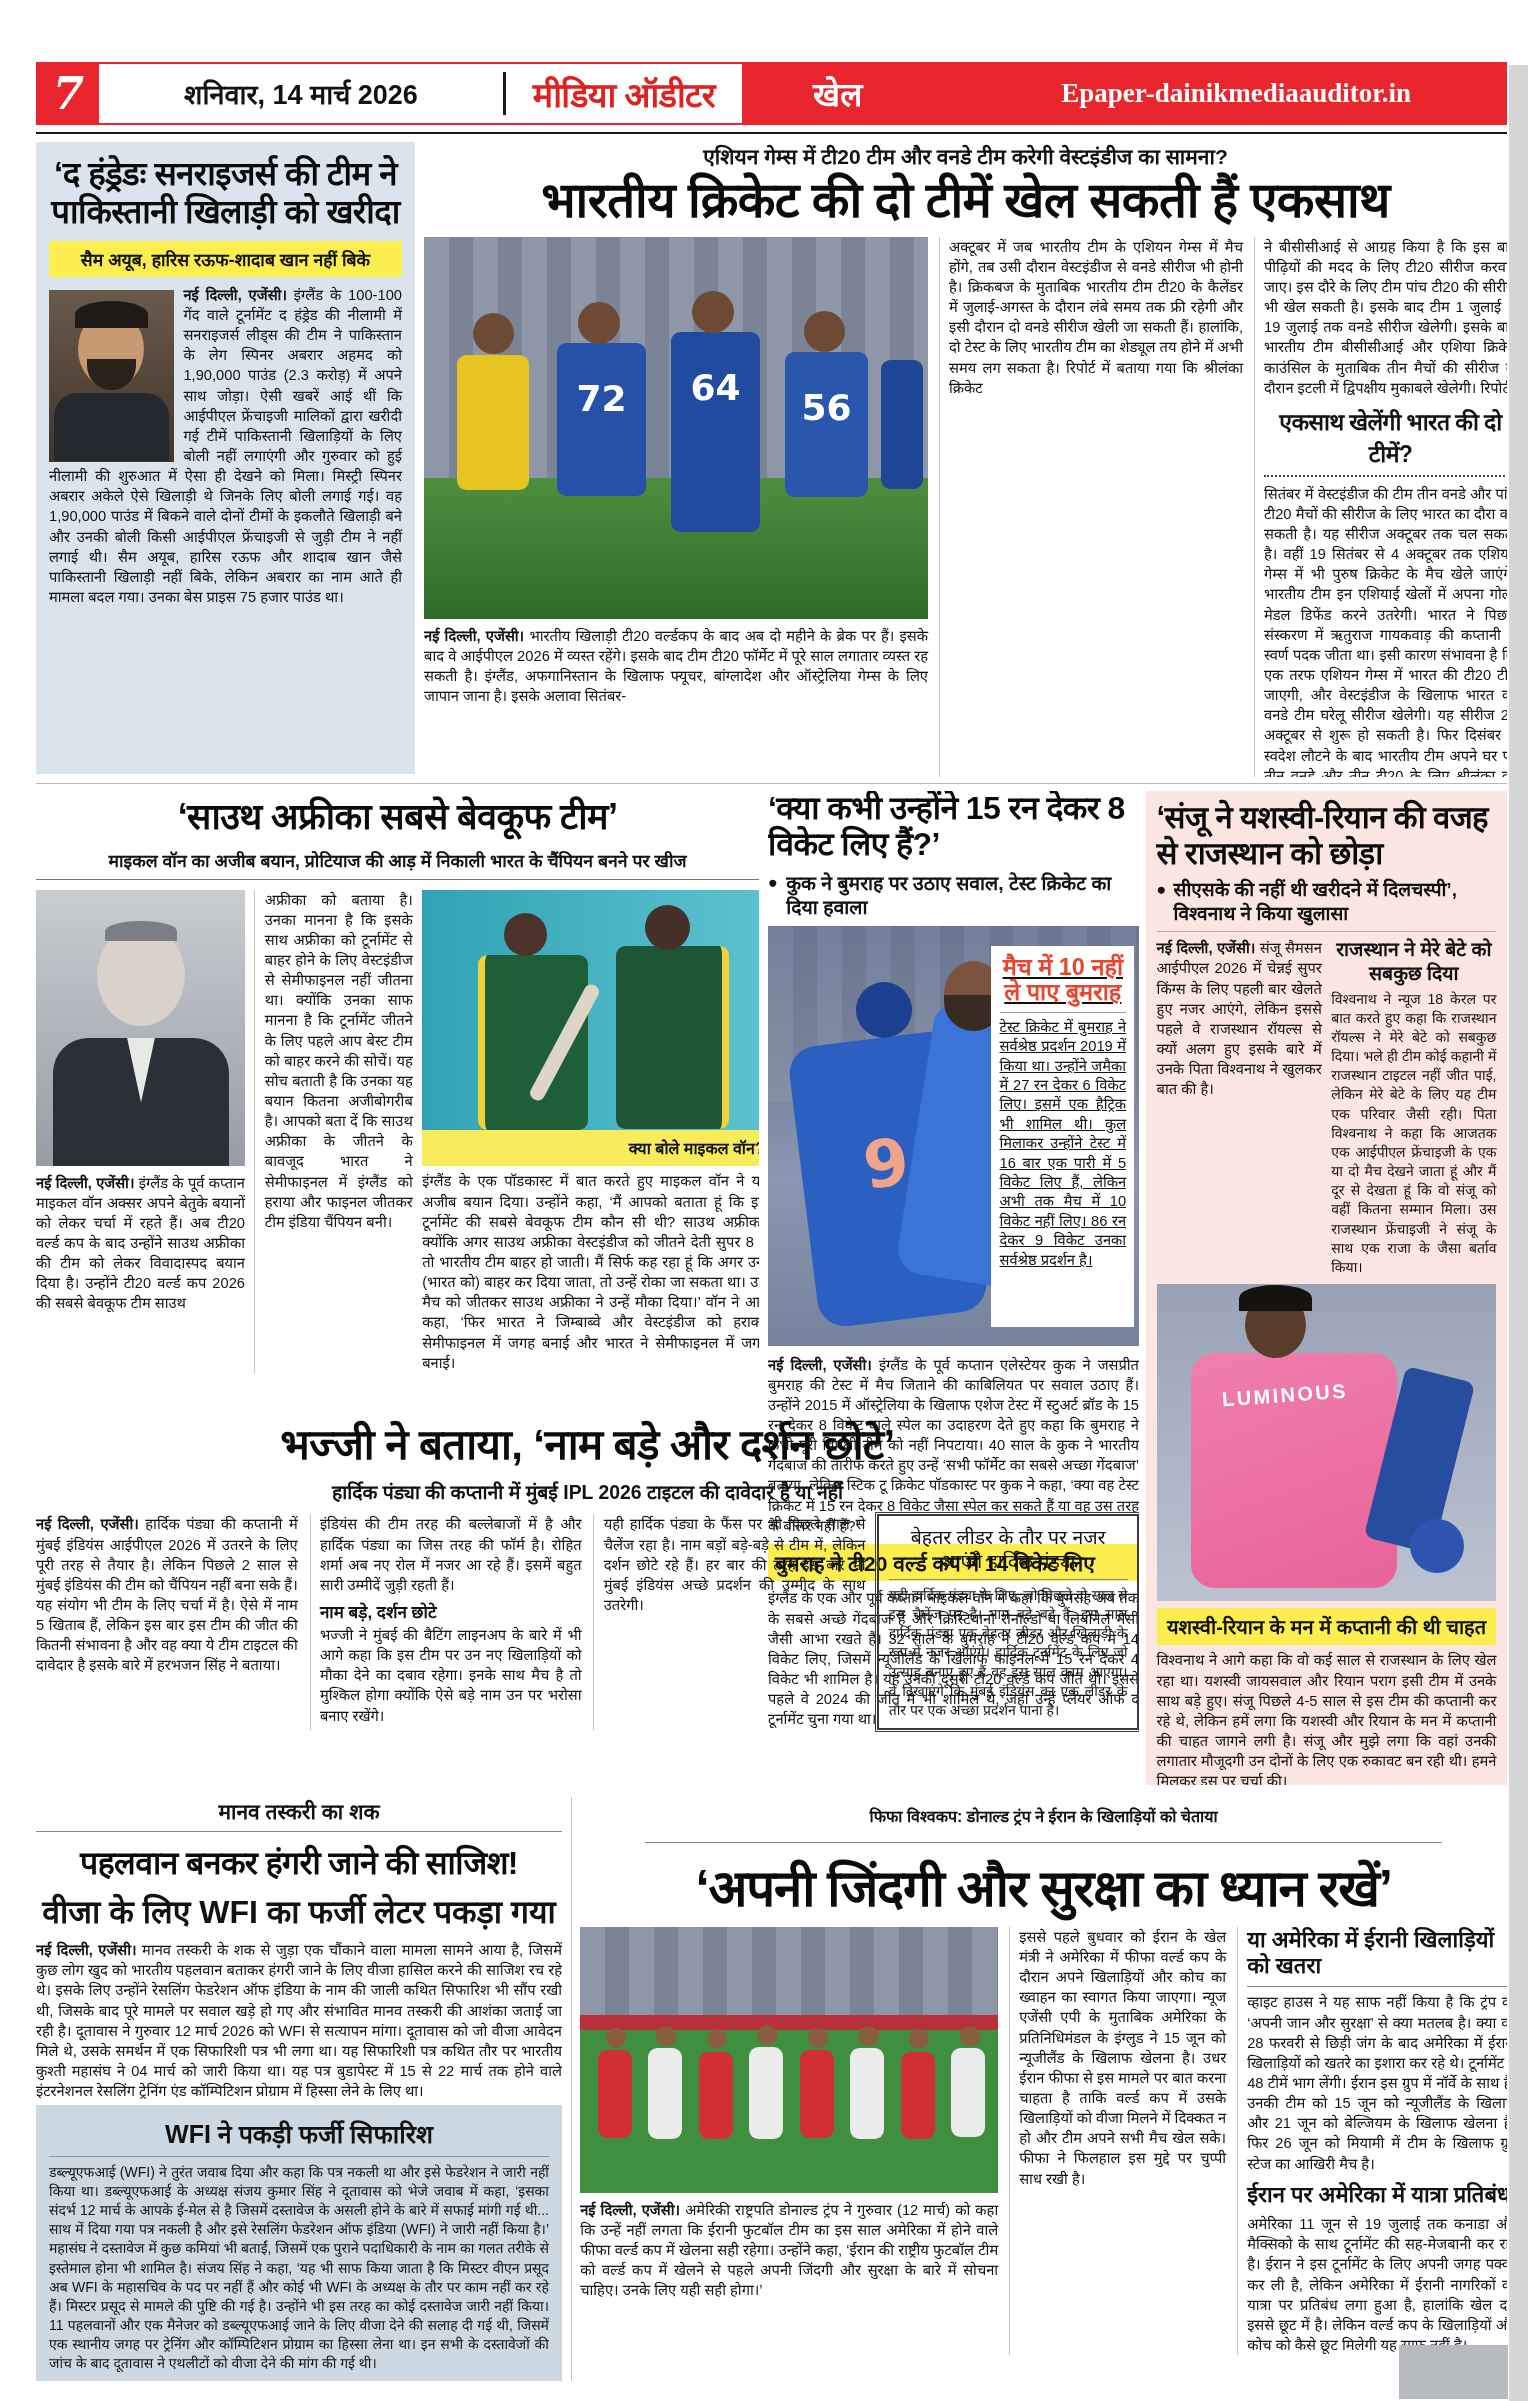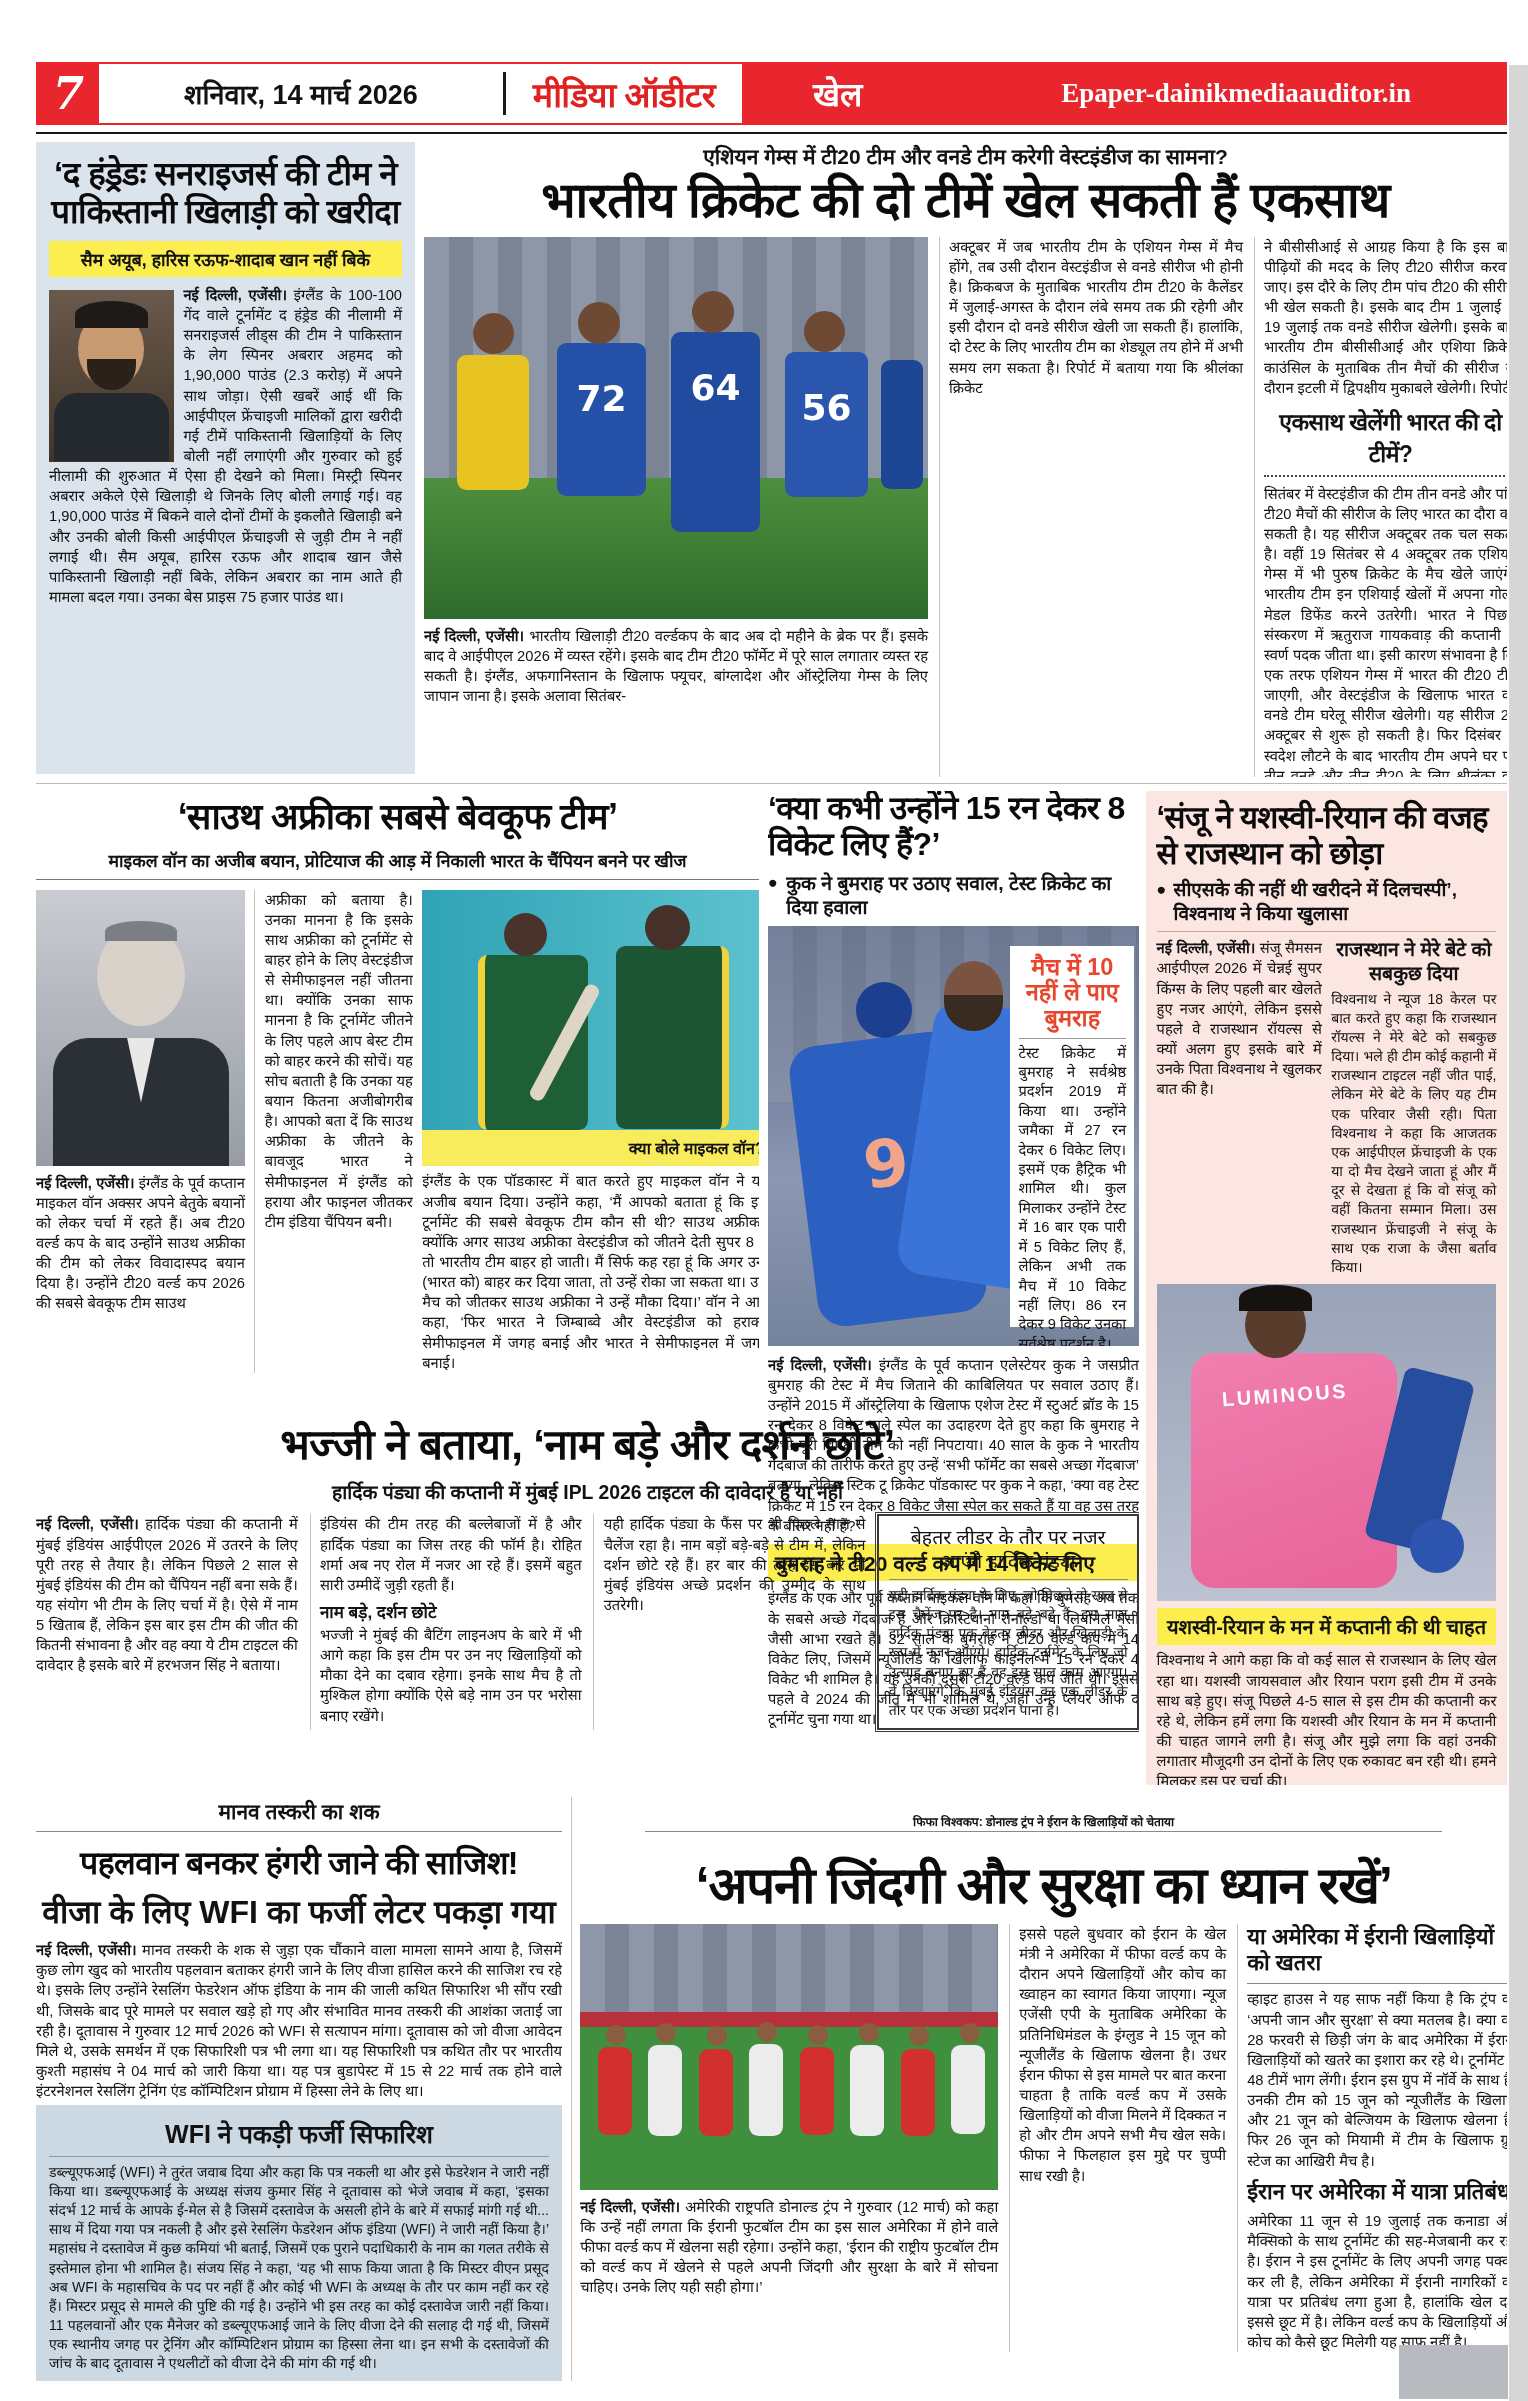--- a/index.html
+++ b/index.html
@@ -63,21 +63,21 @@
   .va-c2{width:148px;flex:none;}
   .va-c3{width:346px;flex:none;}
   .va-box-title{background:#f8ec5d;font-size:16px;font-weight:800;text-align:right;padding:7px 3.5px;margin:0 0 5.9px;}
 
   
   .art-cook{left:768px;top:791px;width:371px;height:993px;overflow:hidden;}
   .art-cook h1{margin:0;font-size:32px;line-height:1.12;}
   .cook-sub{display:flex;gap:8.2px;font-size:19.4px;font-weight:800;margin:8.2px 0 7px;line-height:1.25;}
   .bullet{font-size:16.5px;line-height:1.4;}
   .cook-photo{width:371px;height:420px;margin-bottom:8.2px;}
-  .cook-inset{right:4.7px;top:20px;width:124px;height:381px;background:#fff;padding:8.2px 8.2px;box-sizing:border-box;}
+  .cook-inset{right:4.7px;top:20px;width:143px;height:381px;background:#fff;padding:8.2px 8.2px;box-sizing:border-box;text-decoration:underline;}
   .cook-inset-title{position:static;display:block;color:#e8472e;font-size:23.5px;line-height:1.1;font-weight:800;text-align:center;border-bottom:1.2px solid #999;padding-bottom:5.9px;margin-bottom:4.7px;}
   .cook-inset-body{position:static;display:block;font-size:14.7px;line-height:1.32;text-align:justify;}
   .cook-yellow{display:block;font-size:21px;font-weight:800;padding:4.7px 7px;margin:8.2px 0 7px;}
 
   
   .art-sanju{left:1146px;top:791px;width:361px;height:994px;background:#fce6e2;padding:9.4px 10.6px;overflow:hidden;}
   .art-sanju h1{margin:0;font-size:31px;line-height:1.14;}
   .sj-sub{display:flex;gap:7px;font-size:19px;font-weight:800;margin:7px 0 5.9px;line-height:1.25;border-bottom:1.2px solid #a08;border-color:#c9a5a0;padding-bottom:5.9px;}
   .sj-cols{display:flex;gap:9.4px;}
   .sj-cols>div{flex:1;}
@@ -98,21 +98,21 @@
   
   .art-wr{left:36px;top:1797px;width:526px;height:584px;overflow:hidden;}
   .wr-kicker{font-size:21px;border-bottom:1.2px solid #8a8a8a;padding-bottom:5.9px;width:100%;}
   .art-wr h1{margin:8.2px 0 0;font-size:32px;text-align:center;}
   .wr-sub{font-size:32px;font-weight:800;text-align:center;margin:5.9px 0 8.2px;}
   .wr-box{background:#ccd9e2;padding:10.6px 13px;margin-top:4px;}
   .wr-box-title{font-size:25px;font-weight:800;text-align:center;border-bottom:1.2px solid #8a9aa4;padding-bottom:5.9px;margin-bottom:5.9px;}
 
   
   .art-fifa{left:571px;top:1797px;width:936px;height:584px;overflow:hidden;border-left:1.2px solid #c3c3c3;padding-left:8.2px;}
-  .ff-kicker{font-size:12px;border-bottom:1.2px solid #8a8a8a;padding-bottom:1px;width:86%;margin:16px auto;}
+  .ff-kicker{font-size:16px;border-bottom:1.2px solid #8a8a8a;padding-bottom:15px;width:86%;margin:8px auto;}
   .art-fifa h1{margin:5.9px 0 3.5px;font-size:51px;text-align:center;letter-spacing:-1.2px;}
   .ff-row{display:flex;gap:10.6px;margin-top:5.9px;}
   .ff-photo-col{width:418px;flex:none;}
   .ff-c2{width:207px;flex:none;}
   .ff-c3{width:270px;flex:none;}
   .ff-h2{font-size:22px;font-weight:800;line-height:1.2;margin:0 0 5.9px;border-bottom:1.2px solid #888;padding-bottom:5.9px;}
   .ff-h2b{font-size:22px;font-weight:800;line-height:1.2;margin:8.2px 0 5.9px;}
 
   
   .right-strip{left:1509px;top:65px;width:19px;height:2337px;background:#d6d6d6;}

